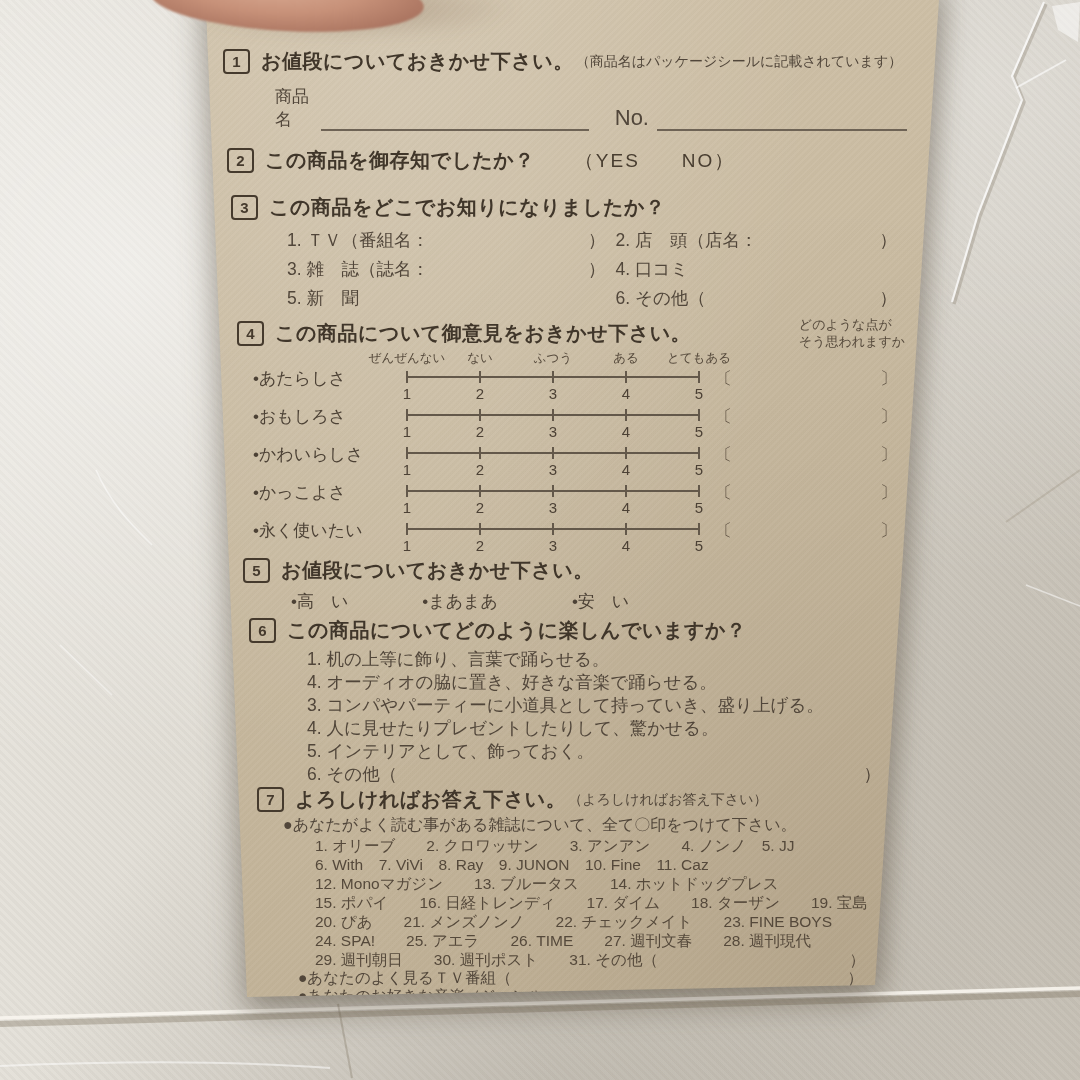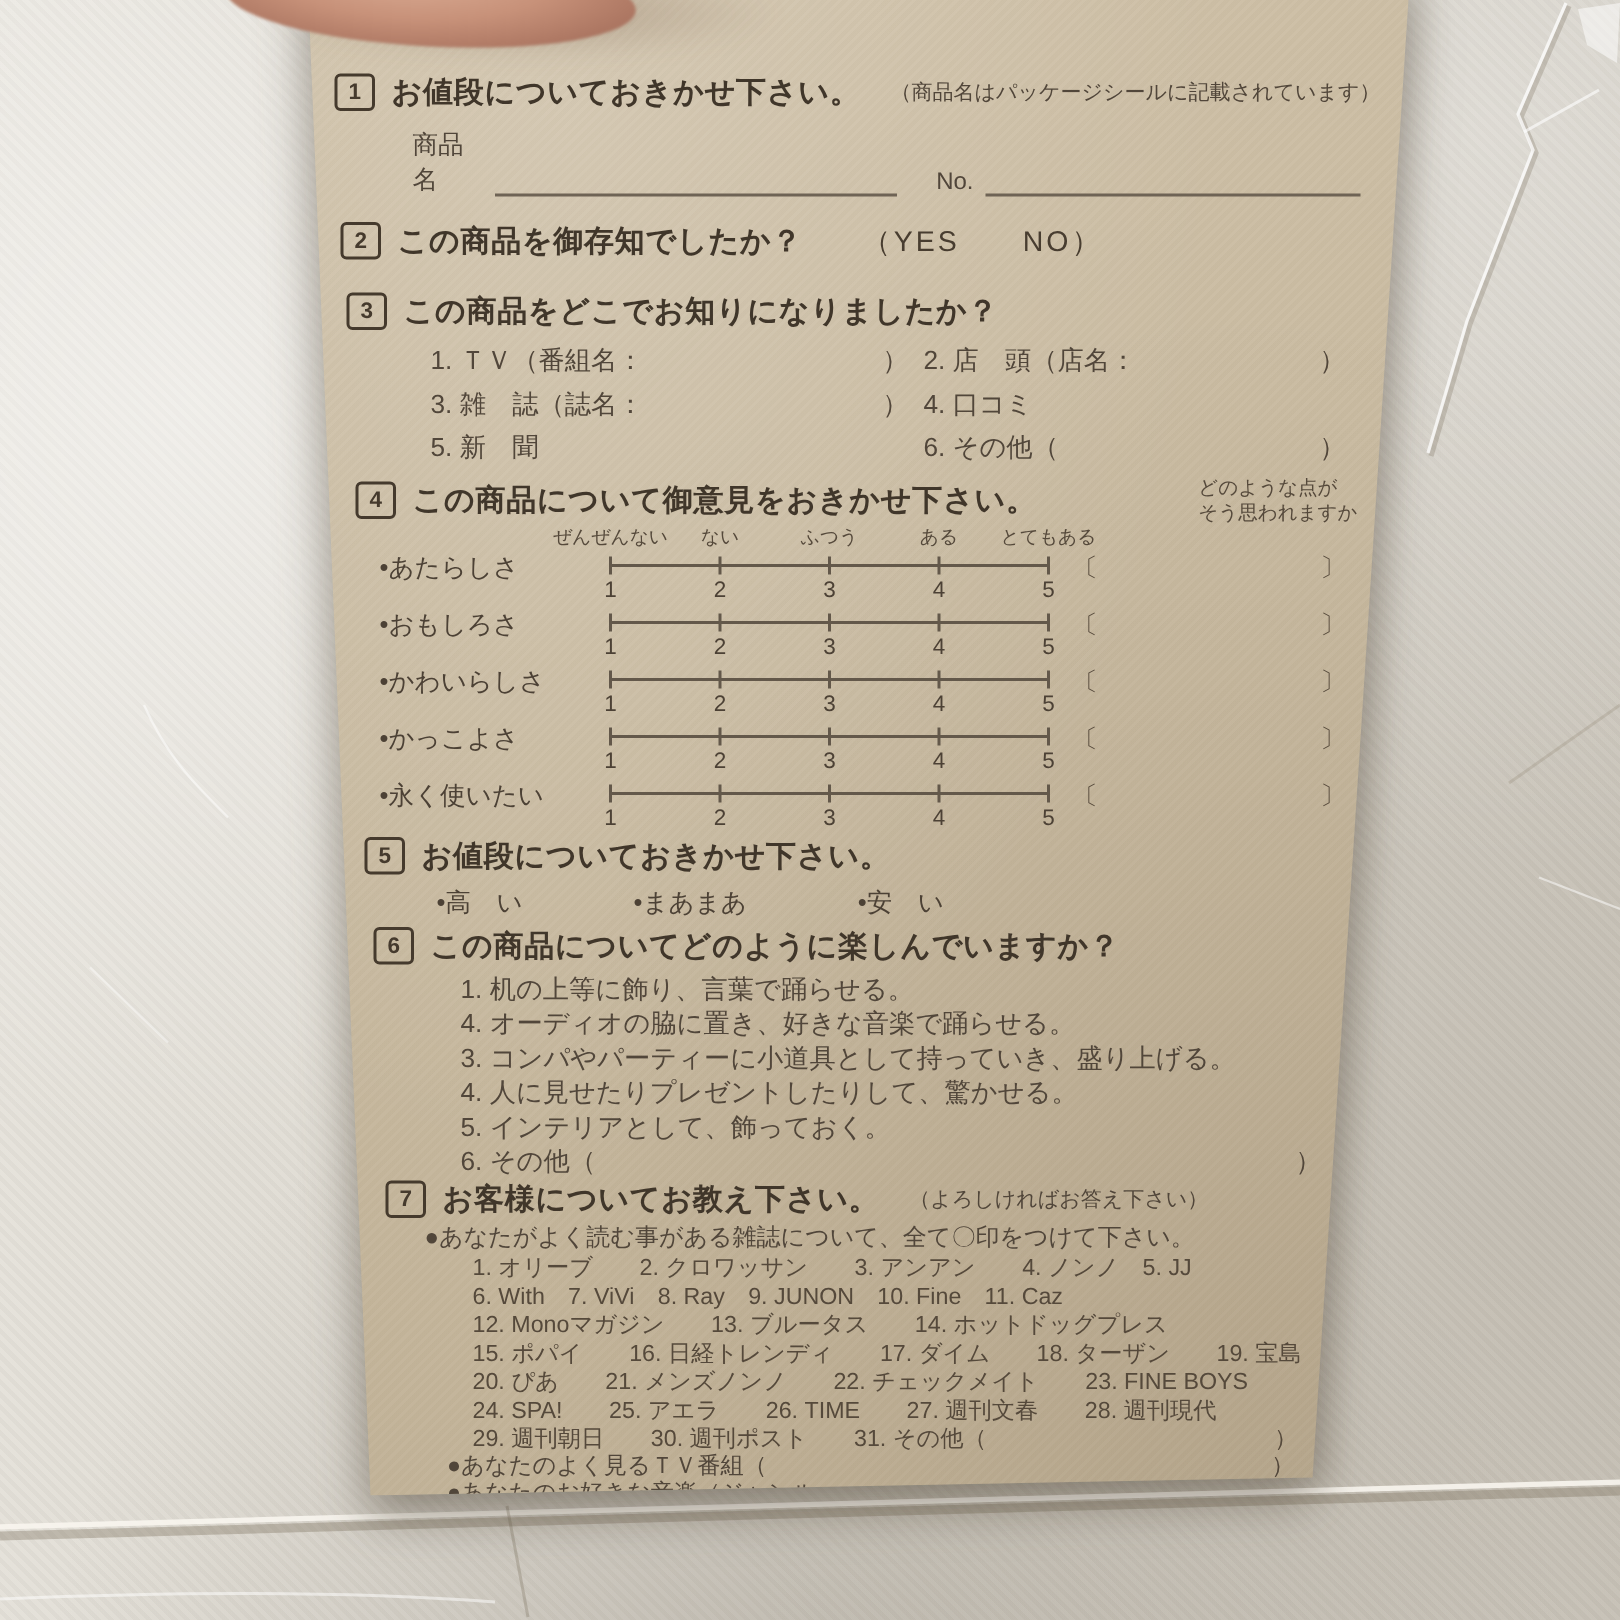--- a/index.html
+++ b/index.html
@@ -21,32 +21,32 @@
       radial-gradient(ellipse at 25% 8%, rgba(255,255,255,.14), transparent 55%),
       radial-gradient(ellipse at 85% 95%, rgba(85,65,45,.10), transparent 55%),
       repeating-linear-gradient(135deg, rgba(255,255,255,.02) 0 2px, rgba(80,65,45,.02) 2px 5px),
       linear-gradient(168deg,#cfc1a8 0%,#c9bba1 45%,#c0b196 100%);}
   .content{position:absolute;left:0;top:0;right:0;bottom:0;padding:64px 34px 0 30px;color:#4e4437;}
   .hrow{display:flex;align-items:center;white-space:nowrap;}
   .secnum{display:inline-block;min-width:19px;height:21px;line-height:21px;text-align:center;
     border:2.5px solid #453a2d;border-radius:4px;font-size:15px;font-weight:bold;color:#453a2d;
     margin-right:11px;padding:0 2px;flex:none;}
   .htitle{font-weight:bold;font-size:20px;letter-spacing:.5px;color:#40362a;}
-  .hnote{font-size:14px;margin-left:20px;color:#51463a;}
+  .hnote{font-size:14px;margin-left:2px;color:#51463a;}
   .s2{margin-top:16px;margin-left:4px;}
   .s3{margin-top:20px;margin-left:8px;}
   .s4{margin-top:8px;margin-left:14px;position:relative;}
   .s5{margin-left:20px;}
   .s6{margin-top:4px;margin-left:26px;}
   .s7{margin-left:34px;margin-right:6px;}
   .fields{display:flex;align-items:flex-end;margin-top:10px;padding-left:52px;font-size:17px;color:#51463a;}
   .uline{border-bottom:2px solid #6e6355;height:20px;flex:none;}
   .w1{width:268px;margin-left:10px;}
   .w2{width:250px;margin-left:8px;}
-  .nolabel{margin-left:26px;font-size:16px;}
+  .nolabel{margin-left:26px;font-size:22px;}
   .opts{font-size:19px;margin-left:40px;letter-spacing:2px;color:#48three;color:#483d30;}
   .q3items{margin-top:6px;padding-left:56px;display:grid;grid-template-columns:53% 47%;row-gap:2px;
     font-size:17.5px;line-height:27px;color:#51463a;}
   .cell{display:flex;}
   .cell .close{margin-left:auto;padding-right:10px;}
   .q4note{position:absolute;right:2px;top:-4px;font-size:13px;line-height:17px;color:#55493b;text-align:left;}
   .rrow{display:grid;grid-template-columns:170px 292px 1fr;height:38px;align-items:start;}
   .rrow.head{height:17px;margin-top:3px;}
   .rlabel{font-size:17px;padding-left:16px;white-space:nowrap;color:#4c4135;}
   .slabels{position:relative;height:15px;}
@@ -330,21 +330,21 @@
           <div class="cell">
                 <span>6. その他（</span>
                 <span class="close">）</span>
               </div>
         </div>
       </section>
 
       <section class="sec s7">
         <div class="hrow">
           <span class="secnum">7</span>
-          <span class="htitle">お客様についてお教え下さい。</span>
+          <span class="htitle">よろしければお答え下さい。</span>
           <span class="hnote">（よろしければお答え下さい）</span>
         </div>
         <div class="q7intro">●あなたがよく読む事がある雑誌について、全て〇印をつけて下さい。</div>
         <div class="maglines">
           <div class="magline">1. オリーブ　　2. クロワッサン　　3. アンアン　　4. ノンノ　5. JJ</div>
           <div class="magline">6. With　7. ViVi　8. Ray　9. JUNON　10. Fine　11. Caz</div>
           <div class="magline">12. Monoマガジン　　13. ブルータス　　14. ホットドッグプレス</div>
           <div class="magline">15. ポパイ　　16. 日経トレンディ　　17. ダイム　　18. ターザン　　19. 宝島</div>
           <div class="magline">20. ぴあ　　21. メンズノンノ　　22. チェックメイト　　23. FINE BOYS</div>
           <div class="magline">24. SPA!　　25. アエラ　　26. TIME　　27. 週刊文春　　28. 週刊現代</div>

